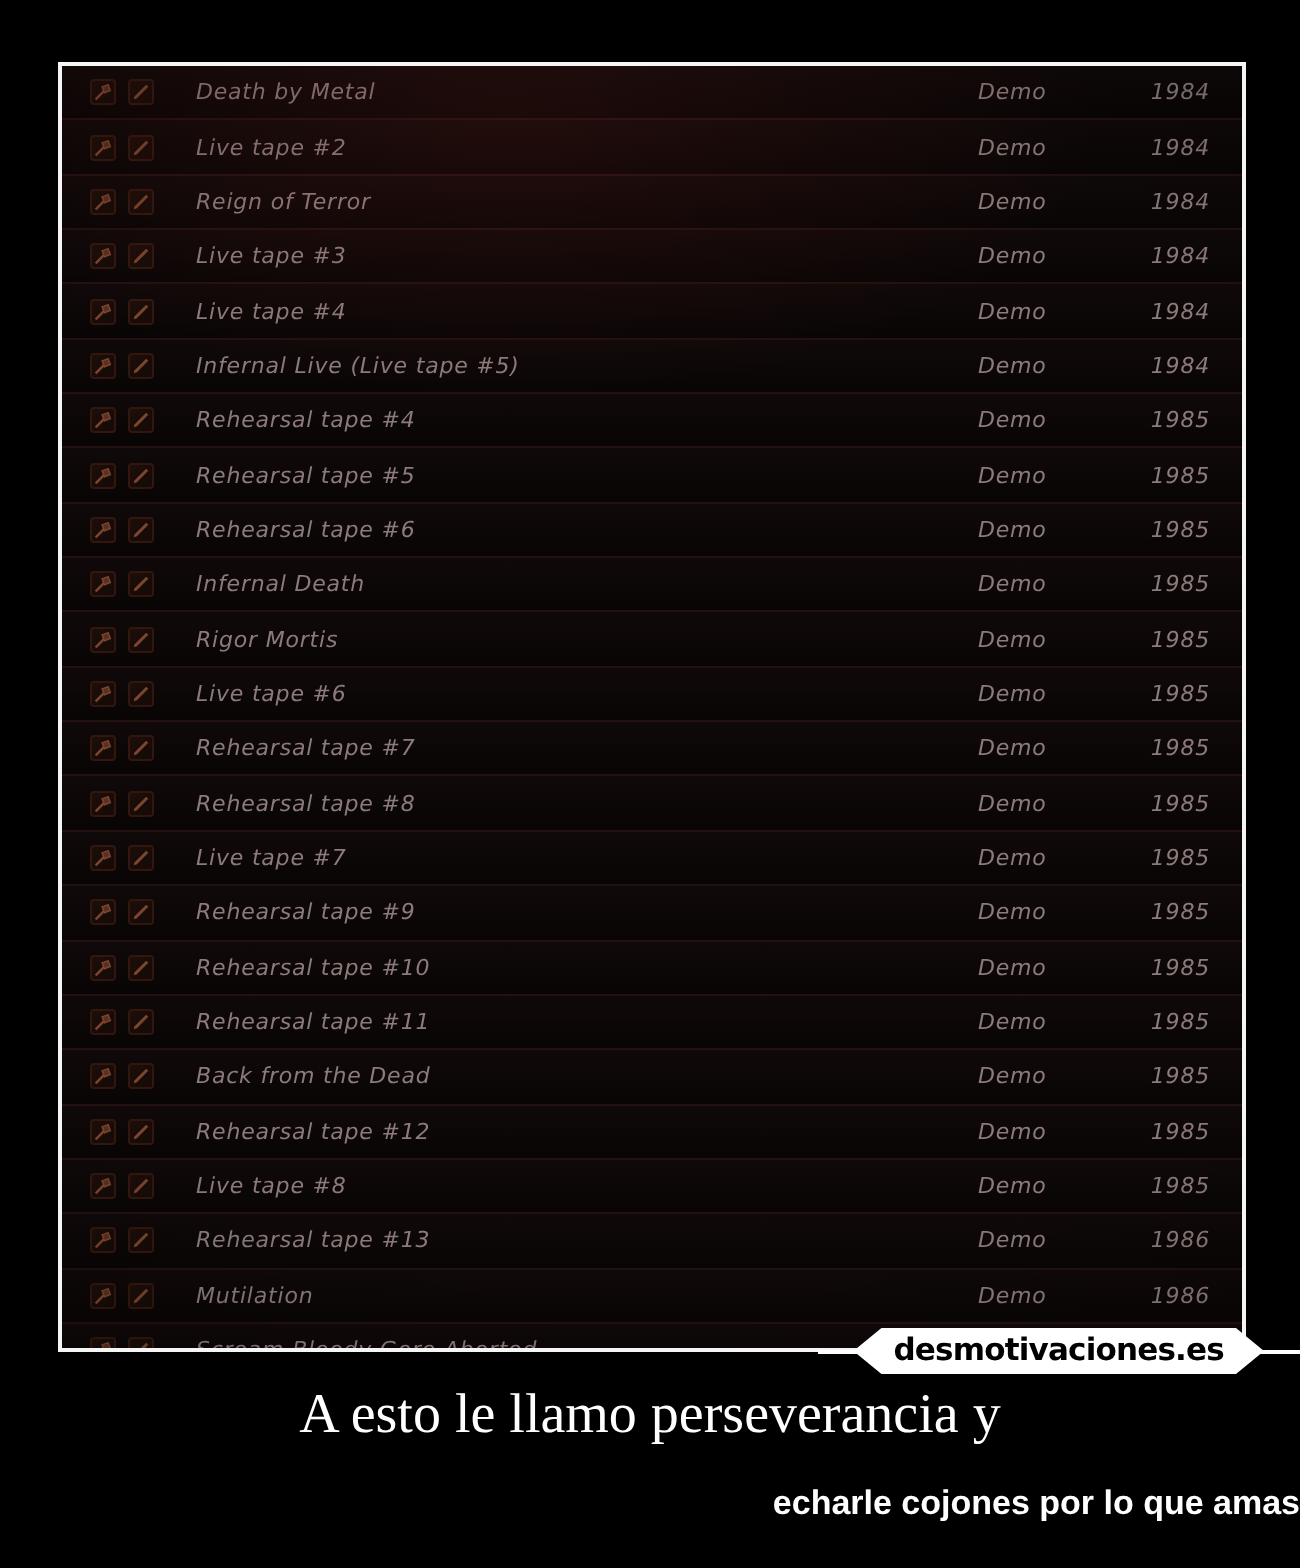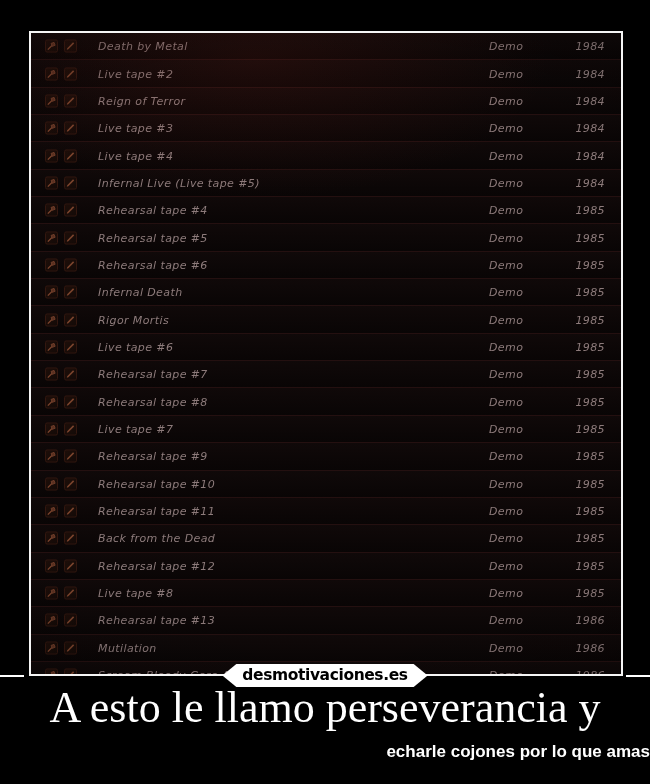--- a/index.html
+++ b/index.html
@@ -48,40 +48,40 @@
     position:absolute;top:50%;transform:translateY(-50%);
     font-style:italic;font-size:11px;line-height:11px;
     color:#8d7b7b;letter-spacing:0.4px;white-space:nowrap;
   }
   .row-title{left:67px;}
   .row-type{left:458px;}
   .row-year{right:16px;}
   
   .watermark{
     position:absolute;left:0;right:0;top:664px;z-index:10;
-    display:flex;justify-content:space-between;align-items:center;
+    display:flex;justify-content:flex-end;align-items:center;
   }
   .wm-wing{width:24px;height:2px;background:#fff;}
   .wm-wing.left{margin-right:-6px;}
   .wm-wing.right{margin-left:-6px;}
   .wm-ribbon{
     position:relative;
     background:#fff;color:#000;
     font-family:"DejaVu Sans",sans-serif;
     font-weight:bold;font-size:15.5px;line-height:16px;
     letter-spacing:-0.4px;
     padding:3px 20px 4px 20px;
     clip-path:polygon(14px 0, calc(100% - 14px) 0, 100% 50%, calc(100% - 14px) 100%, 14px 100%, 0 50%);
   }
   
   .caption-title{
     position:absolute;left:0;right:0;top:686px;
     text-align:center;
     font-family:"Liberation Serif",serif;
-    font-size:44px;line-height:44px;
+    font-size:28px;line-height:44px;
     color:#fff;font-weight:400;
   }
   .caption-subtitle{
     position:absolute;left:0;right:0;top:742px;
     text-align:right;
     font-family:"Liberation Sans",sans-serif;
     font-weight:bold;font-size:17px;line-height:20px;
     color:#fff;
   }
 </style>

